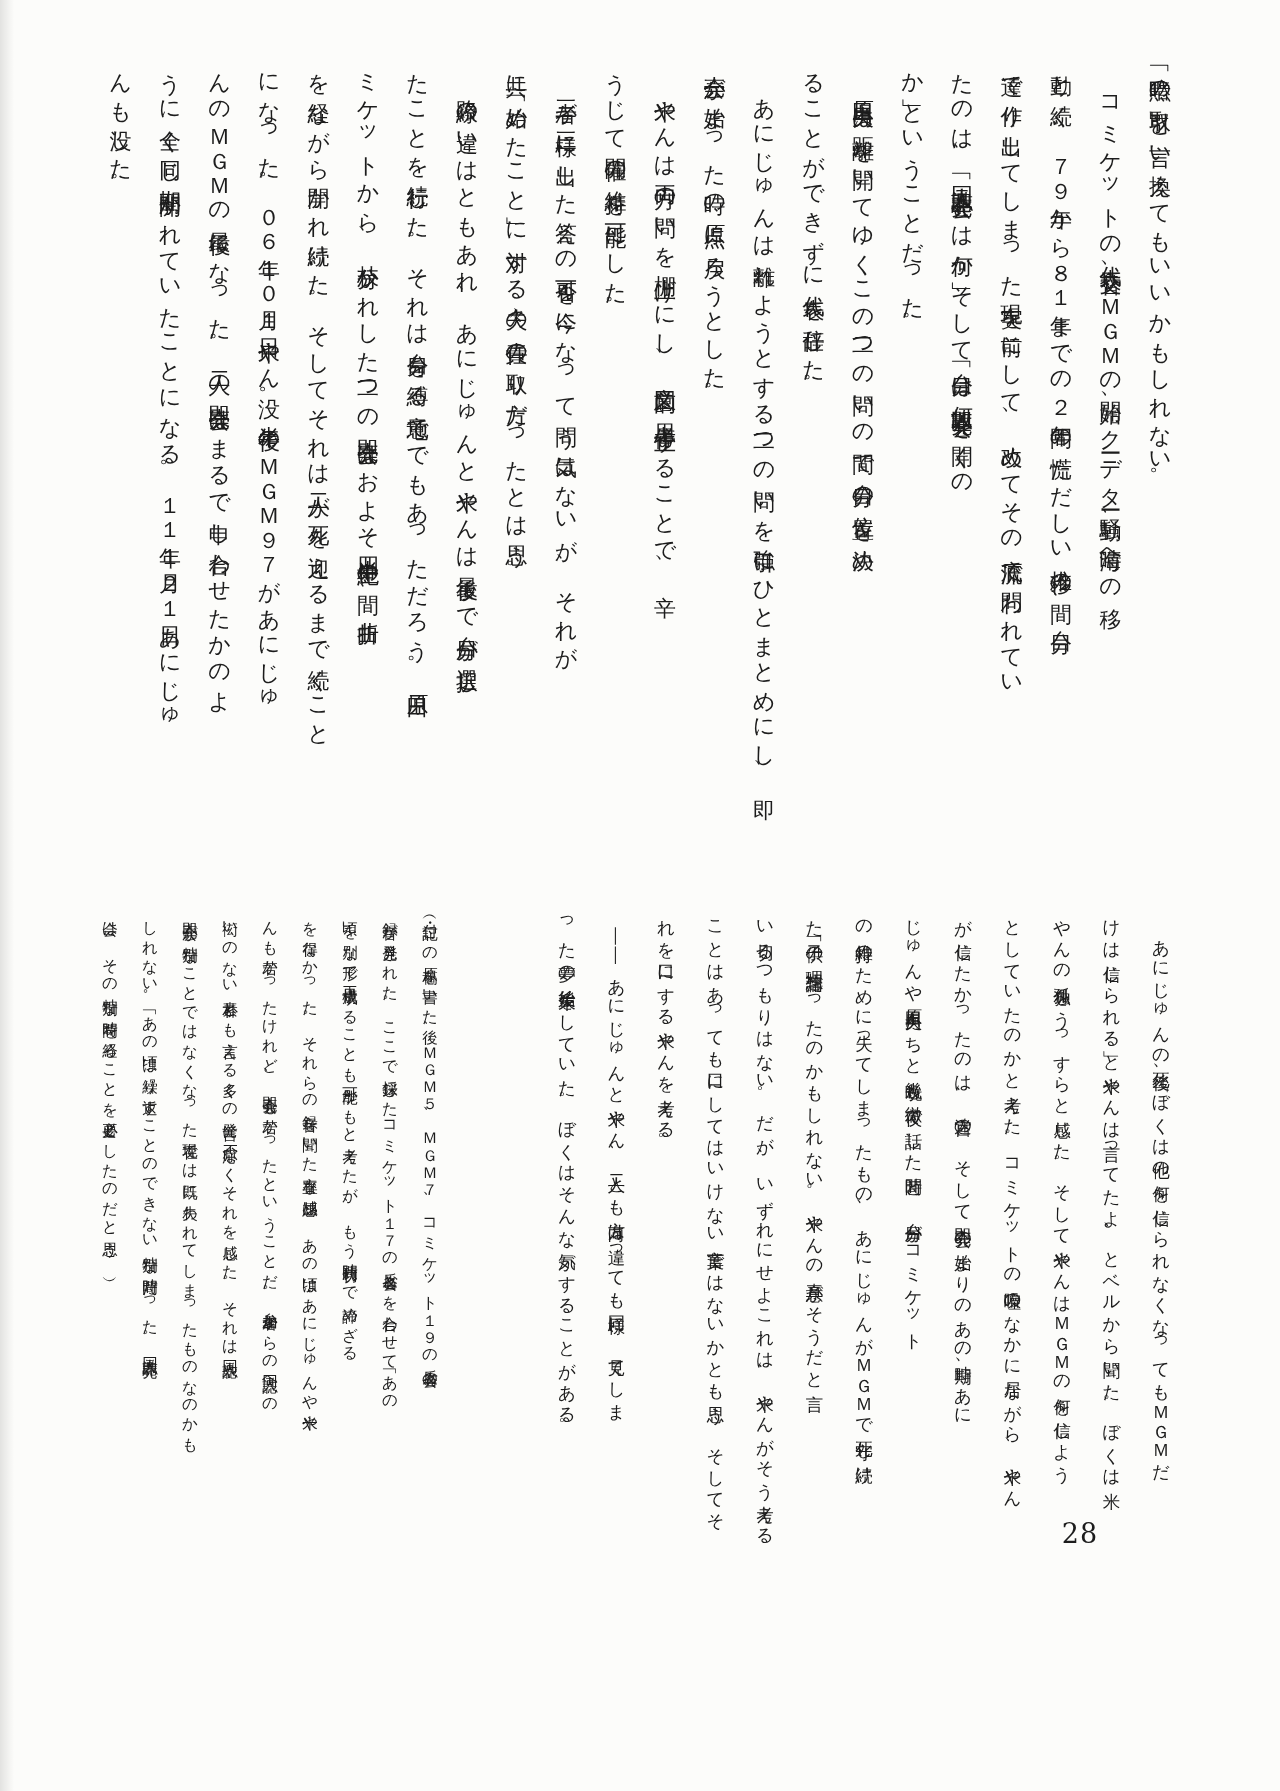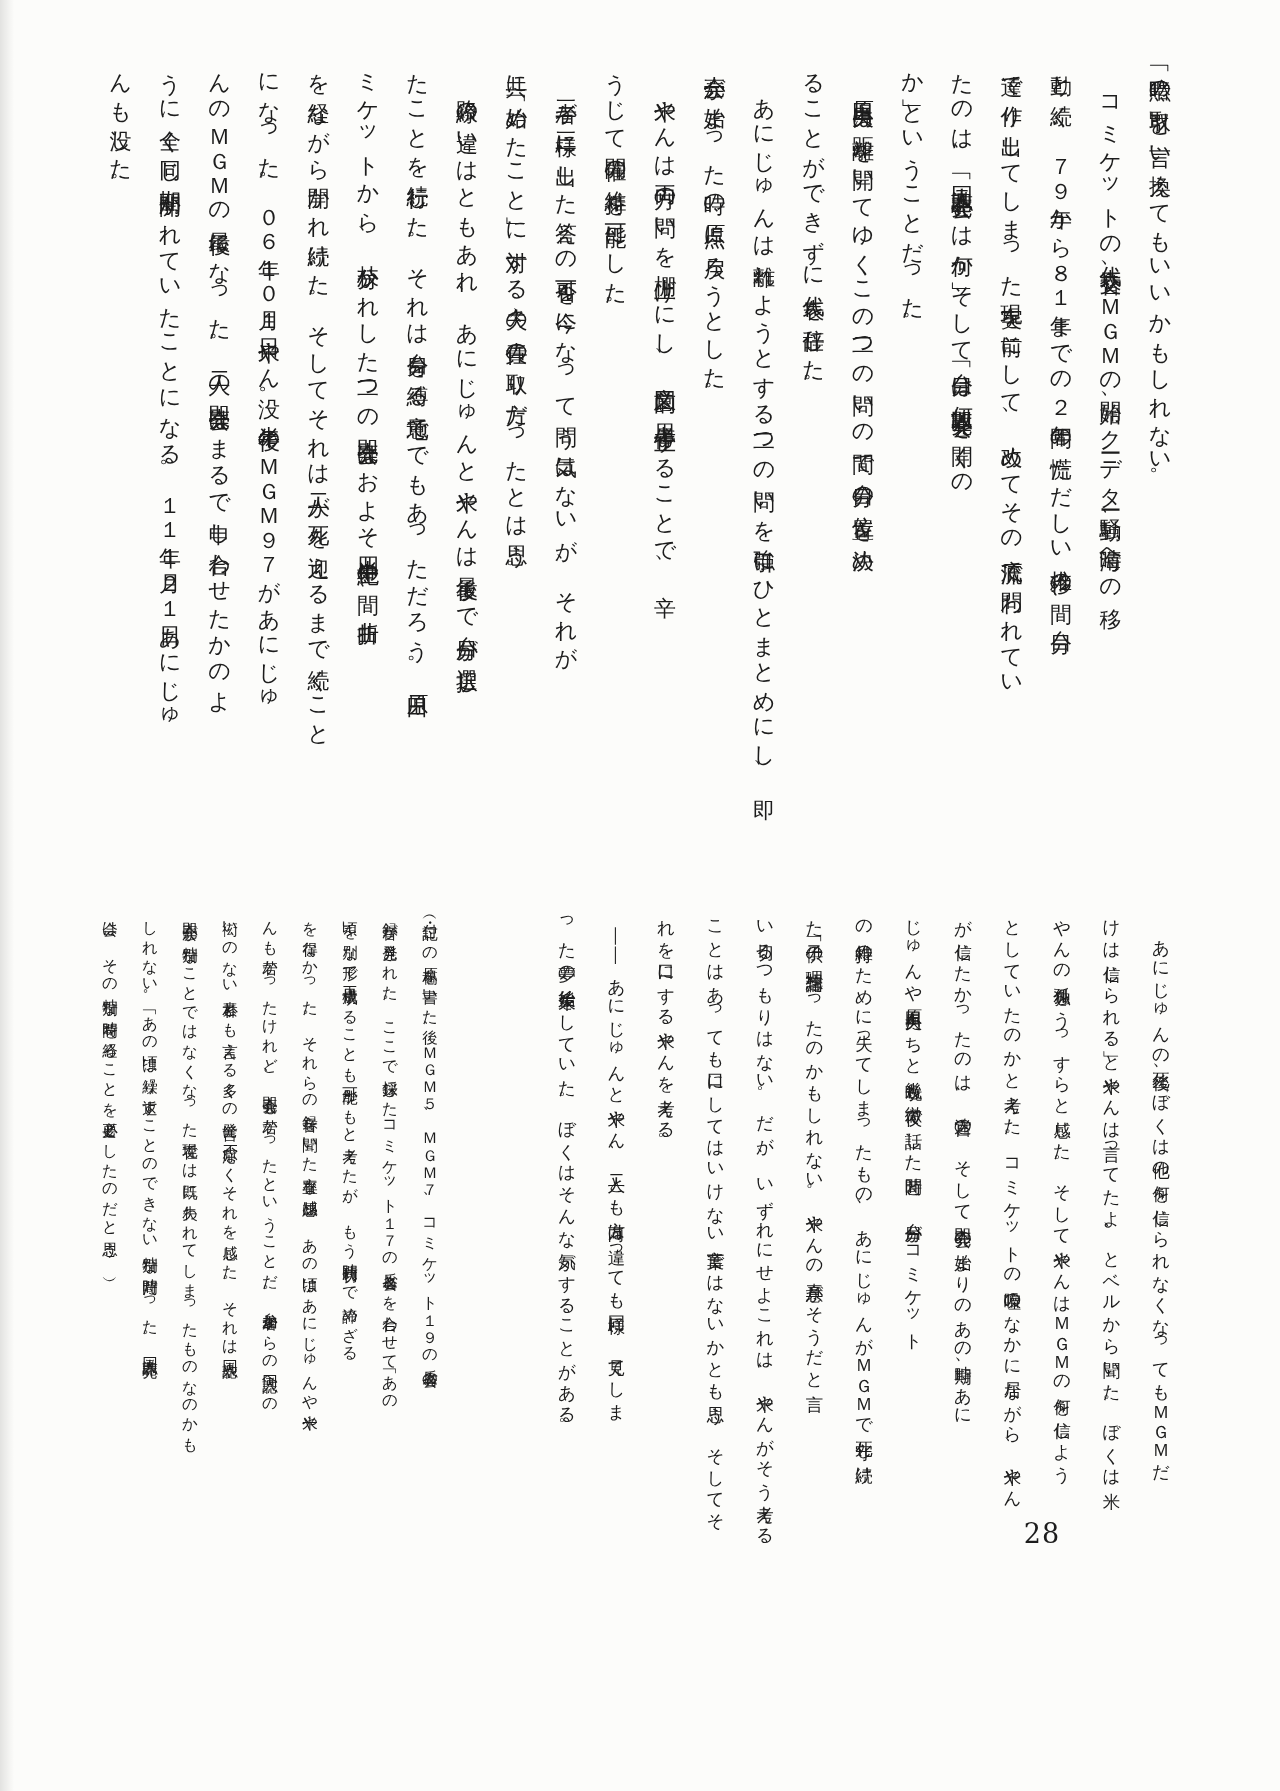--- a/index.html
+++ b/index.html
@@ -51,21 +51,21 @@
   
   .postscript{
     top:910px;right:830px;height:614px;
   }
   .postscript .tcol{
     width:40px;line-height:40px;
     font-size:15.5px;letter-spacing:1.6px;
   }
   .pagenum{
     position:absolute;
-    left:1020px;top:1518px;
+    left:1058px;top:1518px;
     width:44px;
     text-align:center;
     font-size:27px;
     letter-spacing:1px;
   }
 </style>
 </head>
 <body>
 
 <div class="page">

